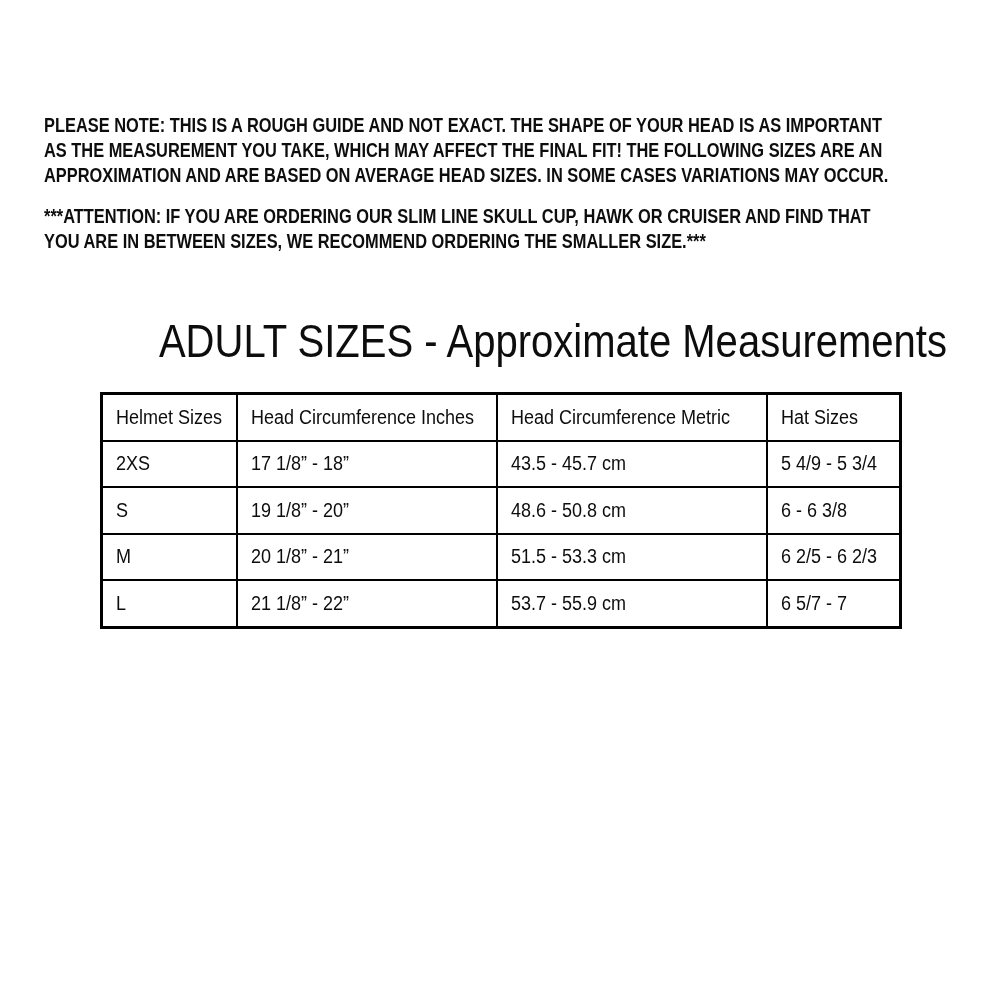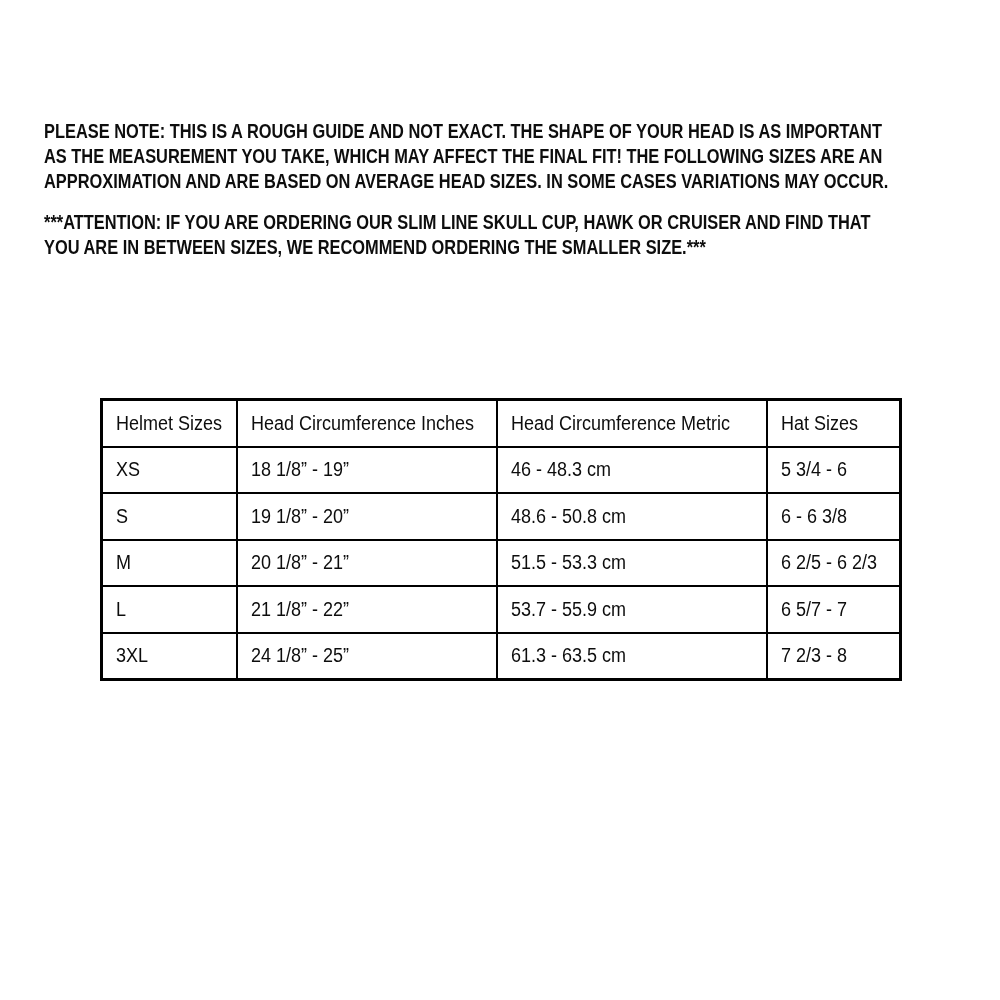--- a/index.html
+++ b/index.html
@@ -4,21 +4,21 @@
 <style>
   html, body { margin: 0; padding: 0; }
   body {
     width: 1000px; height: 1000px;
     background: #ffffff;
     font-family: "Liberation Sans", sans-serif;
     color: #0d0d0d;
     position: relative;
     overflow: hidden;
   }
-  #page { position: absolute; inset: 0; margin-top: 6px; }
+  #page { position: absolute; inset: 0; }
 
   
   .notes { position: absolute; left: 44px; top: 112px; }
   .para { margin: 0 0 16px 0; }
   .note-line {
     font-weight: 700;
     font-size: 20.5px;
     line-height: 25px;
     white-space: nowrap;
     transform: scaleX(0.80);
@@ -78,61 +78,58 @@
       <div class="note-line">PLEASE NOTE: THIS IS A ROUGH GUIDE AND NOT EXACT. THE SHAPE OF YOUR HEAD IS AS IMPORTANT</div>
       <div class="note-line">AS THE MEASUREMENT YOU TAKE, WHICH MAY AFFECT THE FINAL FIT! THE FOLLOWING SIZES ARE AN</div>
       <div class="note-line">APPROXIMATION AND ARE BASED ON AVERAGE HEAD SIZES. IN SOME CASES VARIATIONS MAY OCCUR.</div>
     </div>
     <div class="para">
       <div class="note-line">***ATTENTION: IF YOU ARE ORDERING OUR SLIM LINE SKULL CUP, HAWK OR CRUISER AND FIND THAT</div>
       <div class="note-line">YOU ARE IN BETWEEN SIZES, WE RECOMMEND ORDERING THE SMALLER SIZE.***</div>
     </div>
   </div>
 
+  <div class="title-wrap">
+    <span class="page-title">ADULT SIZES - Approximate Measurements</span>
+  </div>
 
   <table class="size-table">
     <colgroup>
         <col class="c1">
         <col class="c2">
         <col class="c3">
         <col class="c4">
       </colgroup>
     <tbody>
         <tr>
       <th><span class="ct">Helmet Sizes</span></th>
       <th><span class="ct">Head Circumference Inches</span></th>
       <th><span class="ct">Head Circumference Metric</span></th>
       <th><span class="ct">Hat Sizes</span></th>
     </tr>
     <tr>
-      <td><span class="ct">XS</span></td>
-      <td><span class="ct">18 1/8” - 19”</span></td>
-      <td><span class="ct">46 - 48.3 cm</span></td>
-      <td><span class="ct">5 3/4 - 6</span></td>
+      <td><span class="ct">2XS</span></td>
+      <td><span class="ct">17 1/8” - 18”</span></td>
+      <td><span class="ct">43.5 - 45.7 cm</span></td>
+      <td><span class="ct">5 4/9 - 5 3/4</span></td>
     </tr>
     <tr>
       <td><span class="ct">S</span></td>
       <td><span class="ct">19 1/8” - 20”</span></td>
       <td><span class="ct">48.6 - 50.8 cm</span></td>
       <td><span class="ct">6 - 6 3/8</span></td>
     </tr>
     <tr>
       <td><span class="ct">M</span></td>
       <td><span class="ct">20 1/8” - 21”</span></td>
       <td><span class="ct">51.5 - 53.3 cm</span></td>
       <td><span class="ct">6 2/5 - 6 2/3</span></td>
     </tr>
     <tr>
       <td><span class="ct">L</span></td>
       <td><span class="ct">21 1/8” - 22”</span></td>
       <td><span class="ct">53.7 - 55.9 cm</span></td>
       <td><span class="ct">6 5/7 - 7</span></td>
     </tr>
-    <tr>
-      <td><span class="ct">3XL</span></td>
-      <td><span class="ct">24 1/8” - 25”</span></td>
-      <td><span class="ct">61.3 - 63.5 cm</span></td>
-      <td><span class="ct">7 2/3 - 8</span></td>
-    </tr>
   </tbody>
     </table>
 
 </div>
 
 </body></html>

